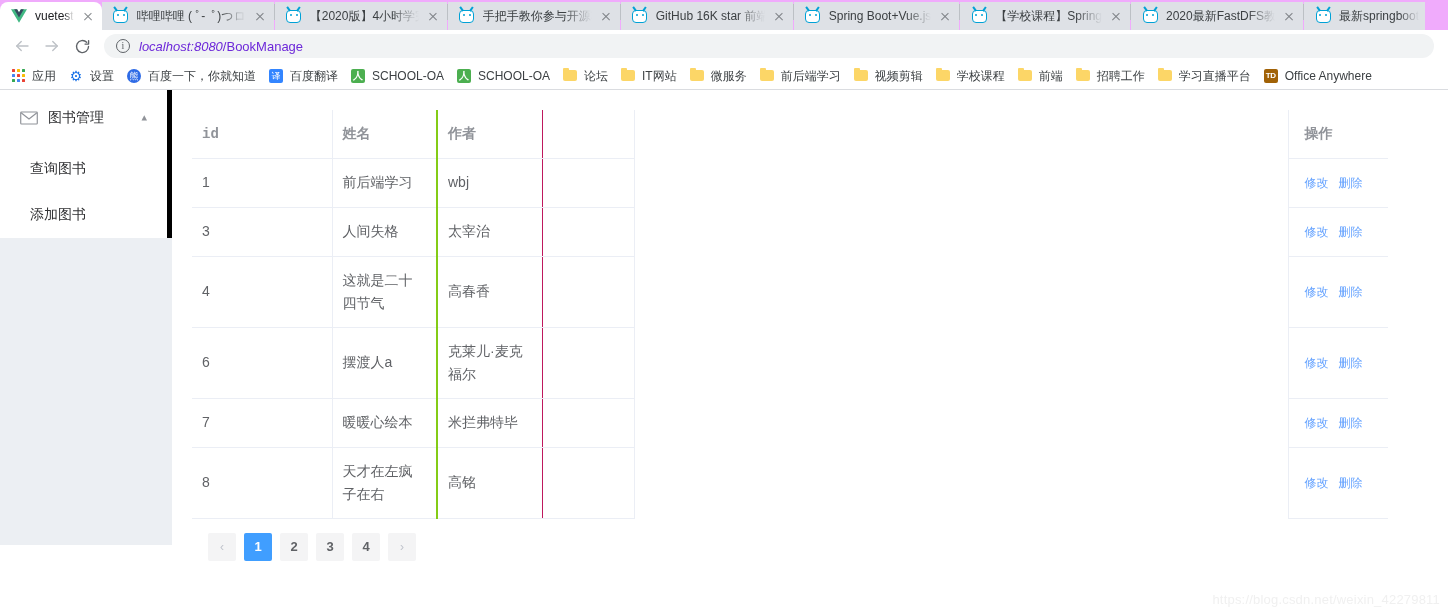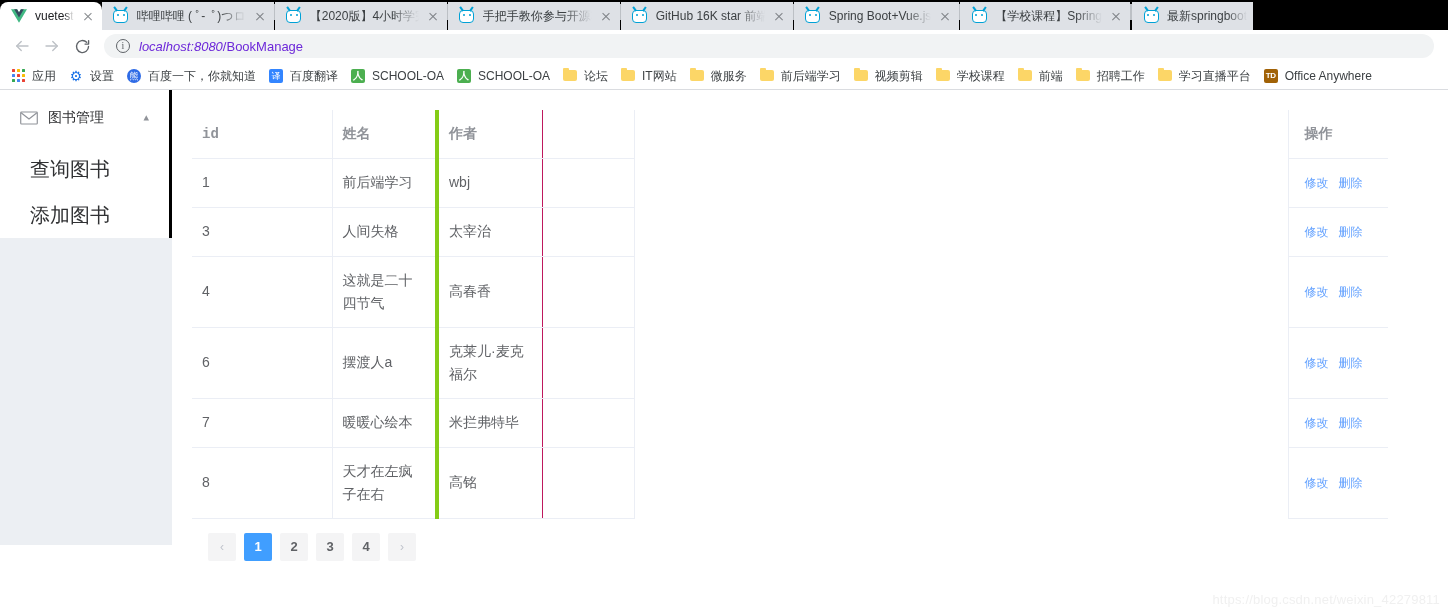--- a/index.html
+++ b/index.html
@@ -11,21 +11,21 @@
     background: #ffffff;
   }
 
   
   .browser-chrome { width: 1448px; background: #dee1e6; }
 
   .tab-strip {
     height: 30px;
     display: flex;
     align-items: flex-end;
-    background: #000000;
+    background: #f0abfc;
     position: relative;
     overflow: hidden;
   }
   .tab {
     height: 28px;
     display: flex;
     align-items: center;
     padding: 0 6px 0 11px;
     font-size: 12px;
     color: #3c4043;
@@ -213,21 +213,21 @@
     left: 0; top: 0;
     width: 172px;
     height: 455px;
     background: #eceff3;
   }
   .sidebar {
     position: absolute;
     left: 0; top: 0;
     width: 172px;
     background: #ffffff;
-    border-right: 3px solid #000000;
+    border-right: 5px solid #000000;
     padding-top: 0;
   }
   .menu-title {
     height: 56px;
     display: flex;
     align-items: center;
     padding: 0 20px;
     font-size: 14px;
     color: #303133;
     position: relative;
@@ -243,21 +243,21 @@
     right: 20px;
     color: #909399;
     font-size: 11px;
     transform: scaleY(-1);
   }
   .menu-item {
     height: 46px;
     display: flex;
     align-items: center;
     padding-left: 30px;
-    font-size: 20px;
+    font-size: 14px;
     color: #303133;
   }
 
   .content {
     position: absolute;
     left: 172px; top: 0;
     right: 0; bottom: 0;
     background: #ffffff;
     padding: 20px;
   }
@@ -282,21 +282,21 @@
     font-family: Liberation Mono, monospace;
   }
   .el-table td {
     padding: 12px 10px;
     border-bottom: 1px solid #ebeef5;
     vertical-align: middle;
     color: #606266;
     line-height: 23px;
   }
   .el-table .c-id    { width: 140px; border-right: 1px solid #ebeef5; }
-  .el-table .c-name  { width: 105px; border-right: 4px solid #84cc16; }
+  .el-table .c-name  { width: 105px; border-right: 2px solid #84cc16; }
   .el-table .c-author{ width: 105px; border-right: 1px solid #be185d; }
   .el-table .c-blank { width: 92px;  border-right: 1px solid #ebeef5; }
   .el-table .c-gap   { width: 654px; border: 0; }
   .el-table .c-op    { width: 100px; border-left: 1px solid #ebeef5; padding-left: 16px;}
   .el-table tr.head-row th.c-gap { border-bottom: 0; }
   .el-table tr td.c-gap { border-bottom: 0; }
 
   .op-link {
     color: #66a3ff;
     font-size: 12px;
@@ -422,20 +422,30 @@
           <span class="fav-bili">
             <i class="l"></i>
             <i class="r"></i>
           </span>
         </span>
       <span class="tab-title">【学校课程】Spring</span>
       <span class="tab-close"></span>
     </div>
     <div class="tab-sep"></div>
 
+    <div class="tab inactive">
+      <span class="favicon">
+          <span class="fav-bili">
+            <i class="l"></i>
+            <i class="r"></i>
+          </span>
+        </span>
+      <span class="tab-title">2020最新FastDFS教</span>
+      <span class="tab-close"></span>
+    </div>
     <div class="tab-sep"></div>
 
     <div class="tab inactive">
       <span class="favicon">
           <span class="fav-bili">
             <i class="l"></i>
             <i class="r"></i>
           </span>
         </span>
       <span class="tab-title">最新springboot</span>

